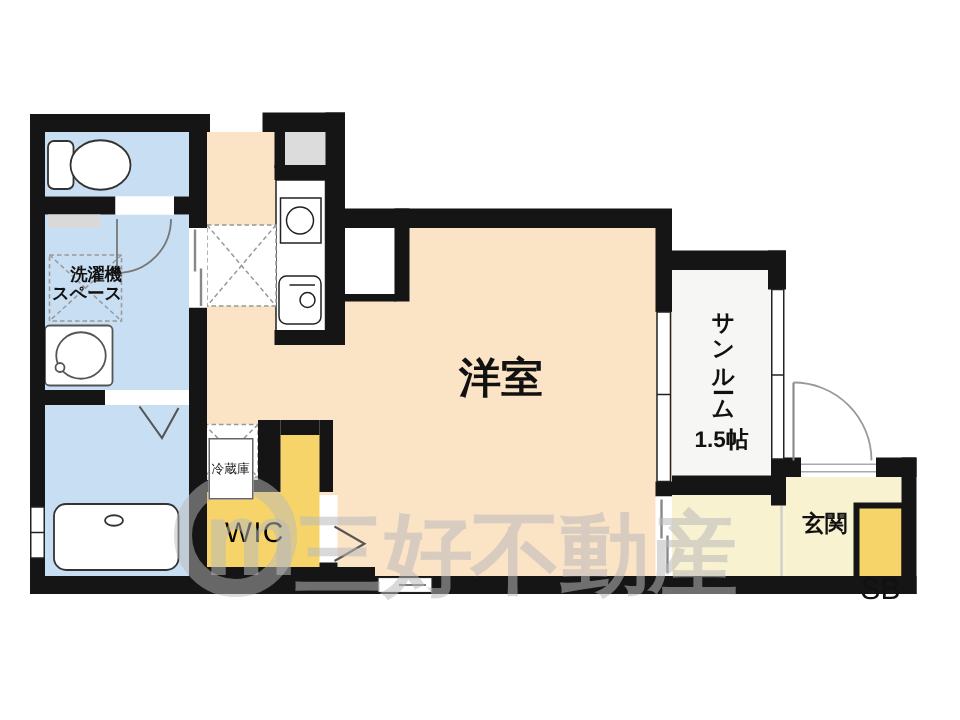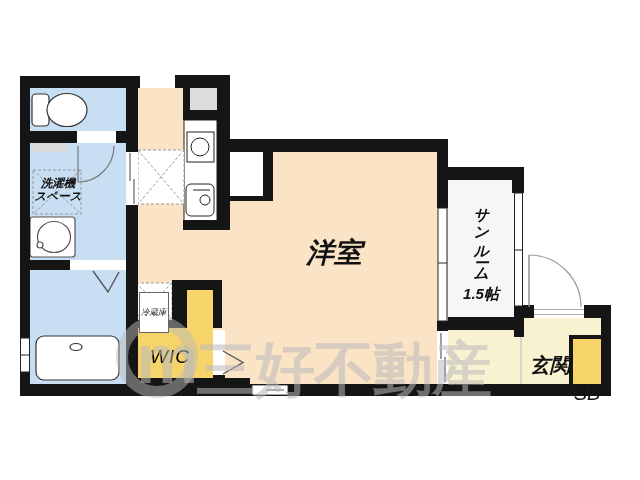--- a/index.html
+++ b/index.html
@@ -1,20 +1,20 @@
 <!DOCTYPE html>
 <html><head>
 <meta charset="utf-8">
 <style>
   html,body{margin:0;padding:0;background:#ffffff;}
   #stage{position:relative;width:640px;height:480px;background:#ffffff;overflow:hidden;
          font-family:"Liberation Sans","DejaVu Sans",sans-serif;}
   #plan-svg{position:absolute;left:0;top:0;}
   .lbl{position:absolute;font-weight:bold;color:#111;white-space:nowrap;
-       transform:translate(-50%,-50%);line-height:1.1;text-align:center;font-style:italic;}
+       transform:translate(-50%,-50%);line-height:1.1;text-align:right;}
   .lbl.normal{font-weight:normal;}
   .vtext{writing-mode:vertical-rl;text-orientation:upright;letter-spacing:2px;}
   .boxed{background:#ffffff;border:1px solid #666;transform:none;}
   .wm{position:absolute;color:rgba(186,186,186,0.55);font-weight:bold;transform:none;
       white-space:nowrap;pointer-events:none;}
 </style>
 </head>
 <body>
 
 <div id="stage">
@@ -144,21 +144,21 @@
   </g>
 
   <circle cx="157" cy="357" r="35" fill="none" stroke="rgba(186,186,186,0.5)" stroke-width="12"></circle>
 </svg>
 
   <div class="lbl" style="left:334px;top:253px;font-size:28px;">洋室</div>
 
   <div class="lbl vtext" style="left:481px;top:236px;font-size:15px;">サンルーム</div>
   <div class="lbl" style="left:481px;top:294px;font-size:15px;">1.5帖</div>
 
-  <div class="lbl" style="left:550px;top:350px;font-size:20px;margin-top:15px;">玄関</div>
+  <div class="lbl" style="left:550px;top:350px;font-size:15px;">玄関</div>
   <div class="lbl normal" style="left:587px;top:363px;font-size:20px;margin-top:30px;">SB</div>
   <div class="lbl normal" style="left:170px;top:357px;font-size:19px;letter-spacing:1px;color:#000000;">WIC</div>
 
   <div class="lbl normal boxed" style="left:139px;top:292px;font-size:8.5px;padding:15px 1px;">冷蔵庫</div>
 
 
   <div class="lbl" style="left:58px;top:190px;font-size:11.5px;">
     <div>洗濯機</div>
     <div>スペース</div>
   </div>

